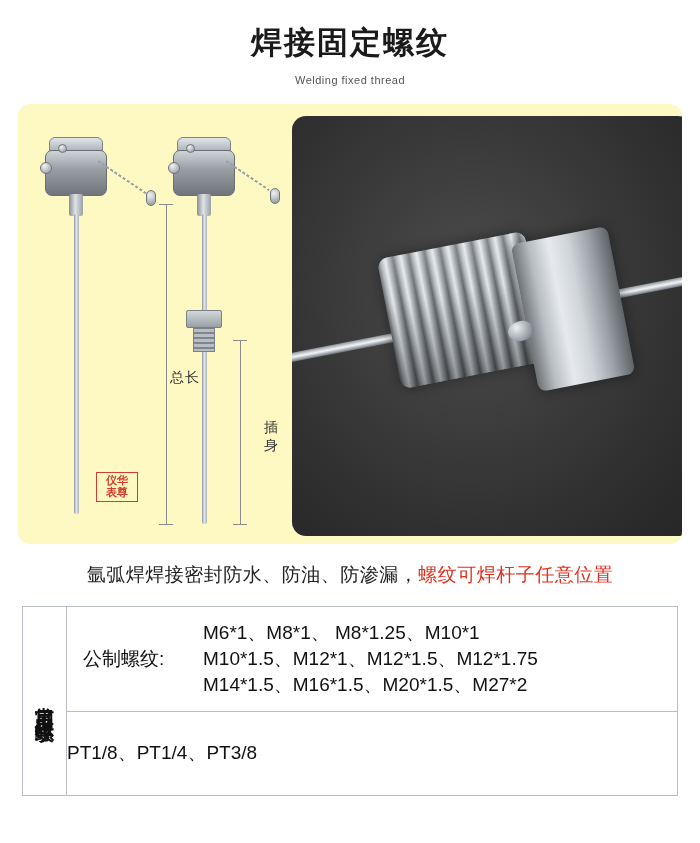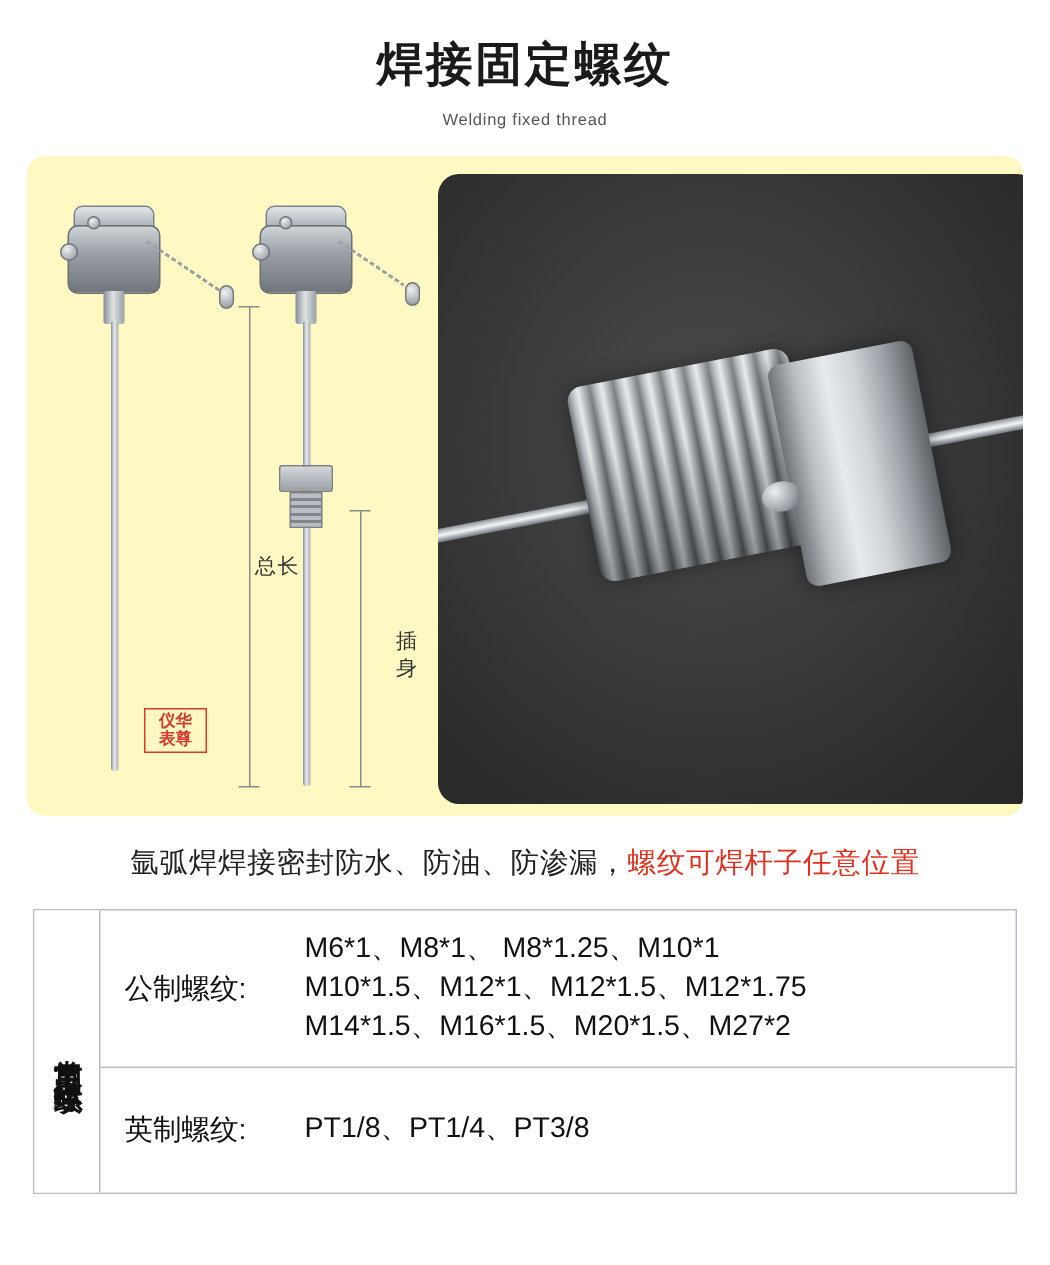--- a/index.html
+++ b/index.html
@@ -345,21 +345,20 @@
       <div class="spec-row first">
         <div class="spec-key">公制螺纹:</div>
         <div class="spec-val">
           <div>M6*1、M8*1、 M8*1.25、M10*1</div>
           <div>M10*1.5、M12*1、M12*1.5、M12*1.75</div>
           <div>M14*1.5、M16*1.5、M20*1.5、M27*2</div>
         </div>
       </div>
 
       <div class="spec-row">
-        <div class="spec-key">英制螺纹:</div>
         <div class="spec-val">
           <div>PT1/8、PT1/4、PT3/8</div>
         </div>
       </div>
 
     </div>
   </div>
 
 </div>
 

